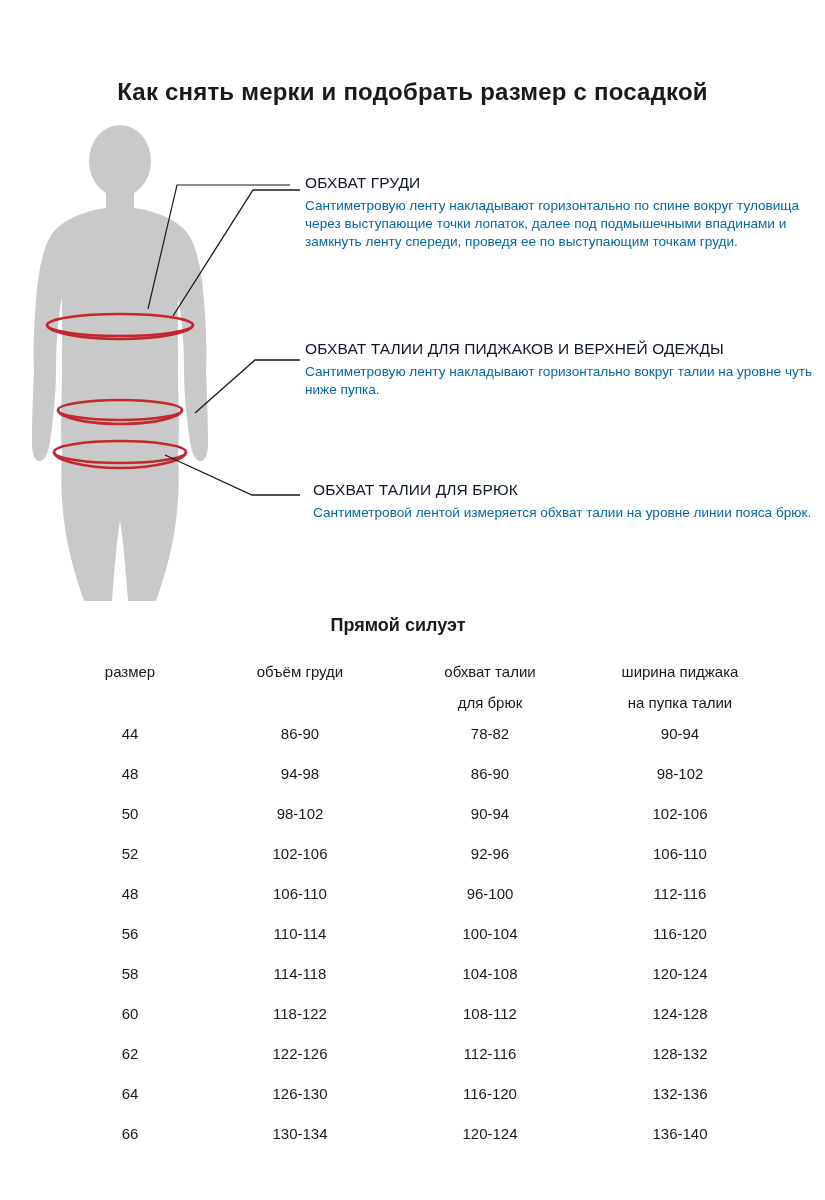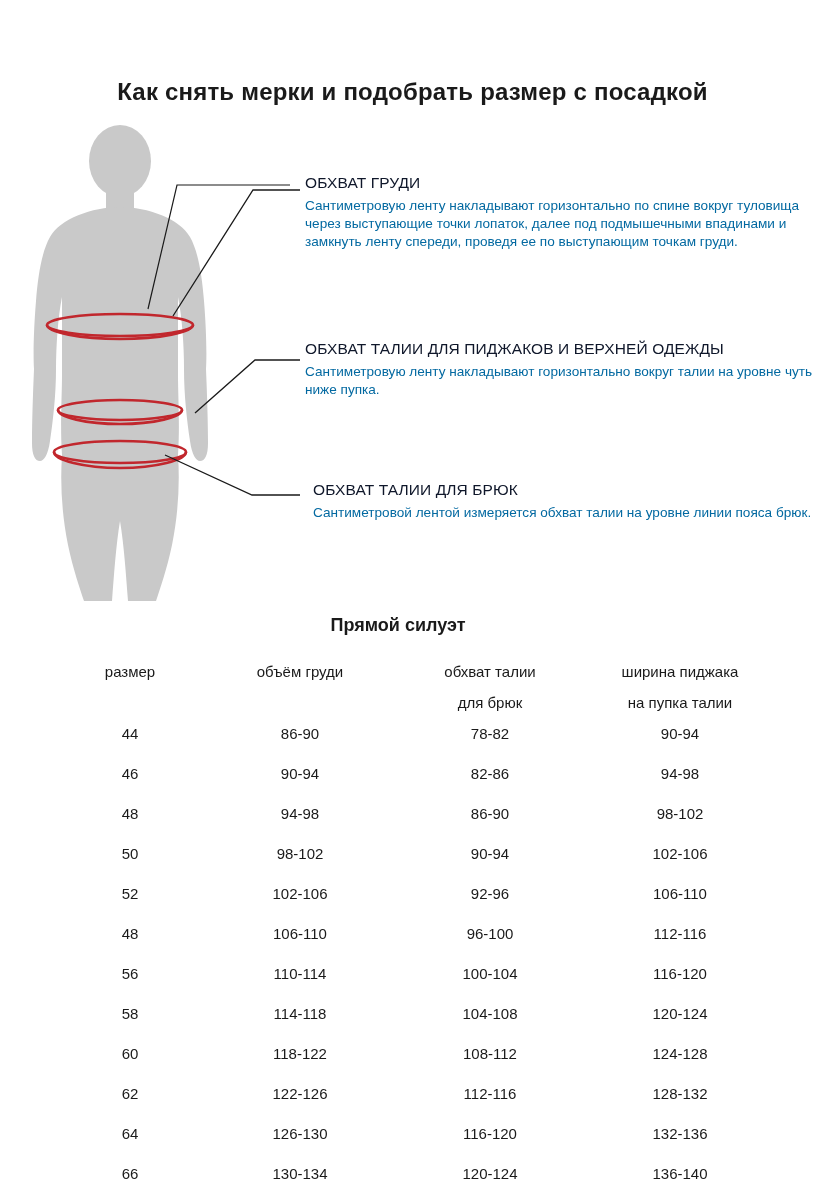--- a/index.html
+++ b/index.html
@@ -212,26 +212,20 @@
       </tr>
     </thead>
     <tbody id="table-body">
         <tr>
           <td class="col-size">44</td>
           <td class="col-chest">86-90</td>
           <td class="col-waist">78-82</td>
           <td class="col-jacket">90-94</td>
         </tr>
         <tr>
-          <td class="col-size">46</td>
-          <td class="col-chest">90-94</td>
-          <td class="col-waist">82-86</td>
-          <td class="col-jacket">94-98</td>
-        </tr>
-        <tr>
           <td class="col-size">48</td>
           <td class="col-chest">94-98</td>
           <td class="col-waist">86-90</td>
           <td class="col-jacket">98-102</td>
         </tr>
         <tr>
           <td class="col-size">50</td>
           <td class="col-chest">98-102</td>
           <td class="col-waist">90-94</td>
           <td class="col-jacket">102-106</td>

